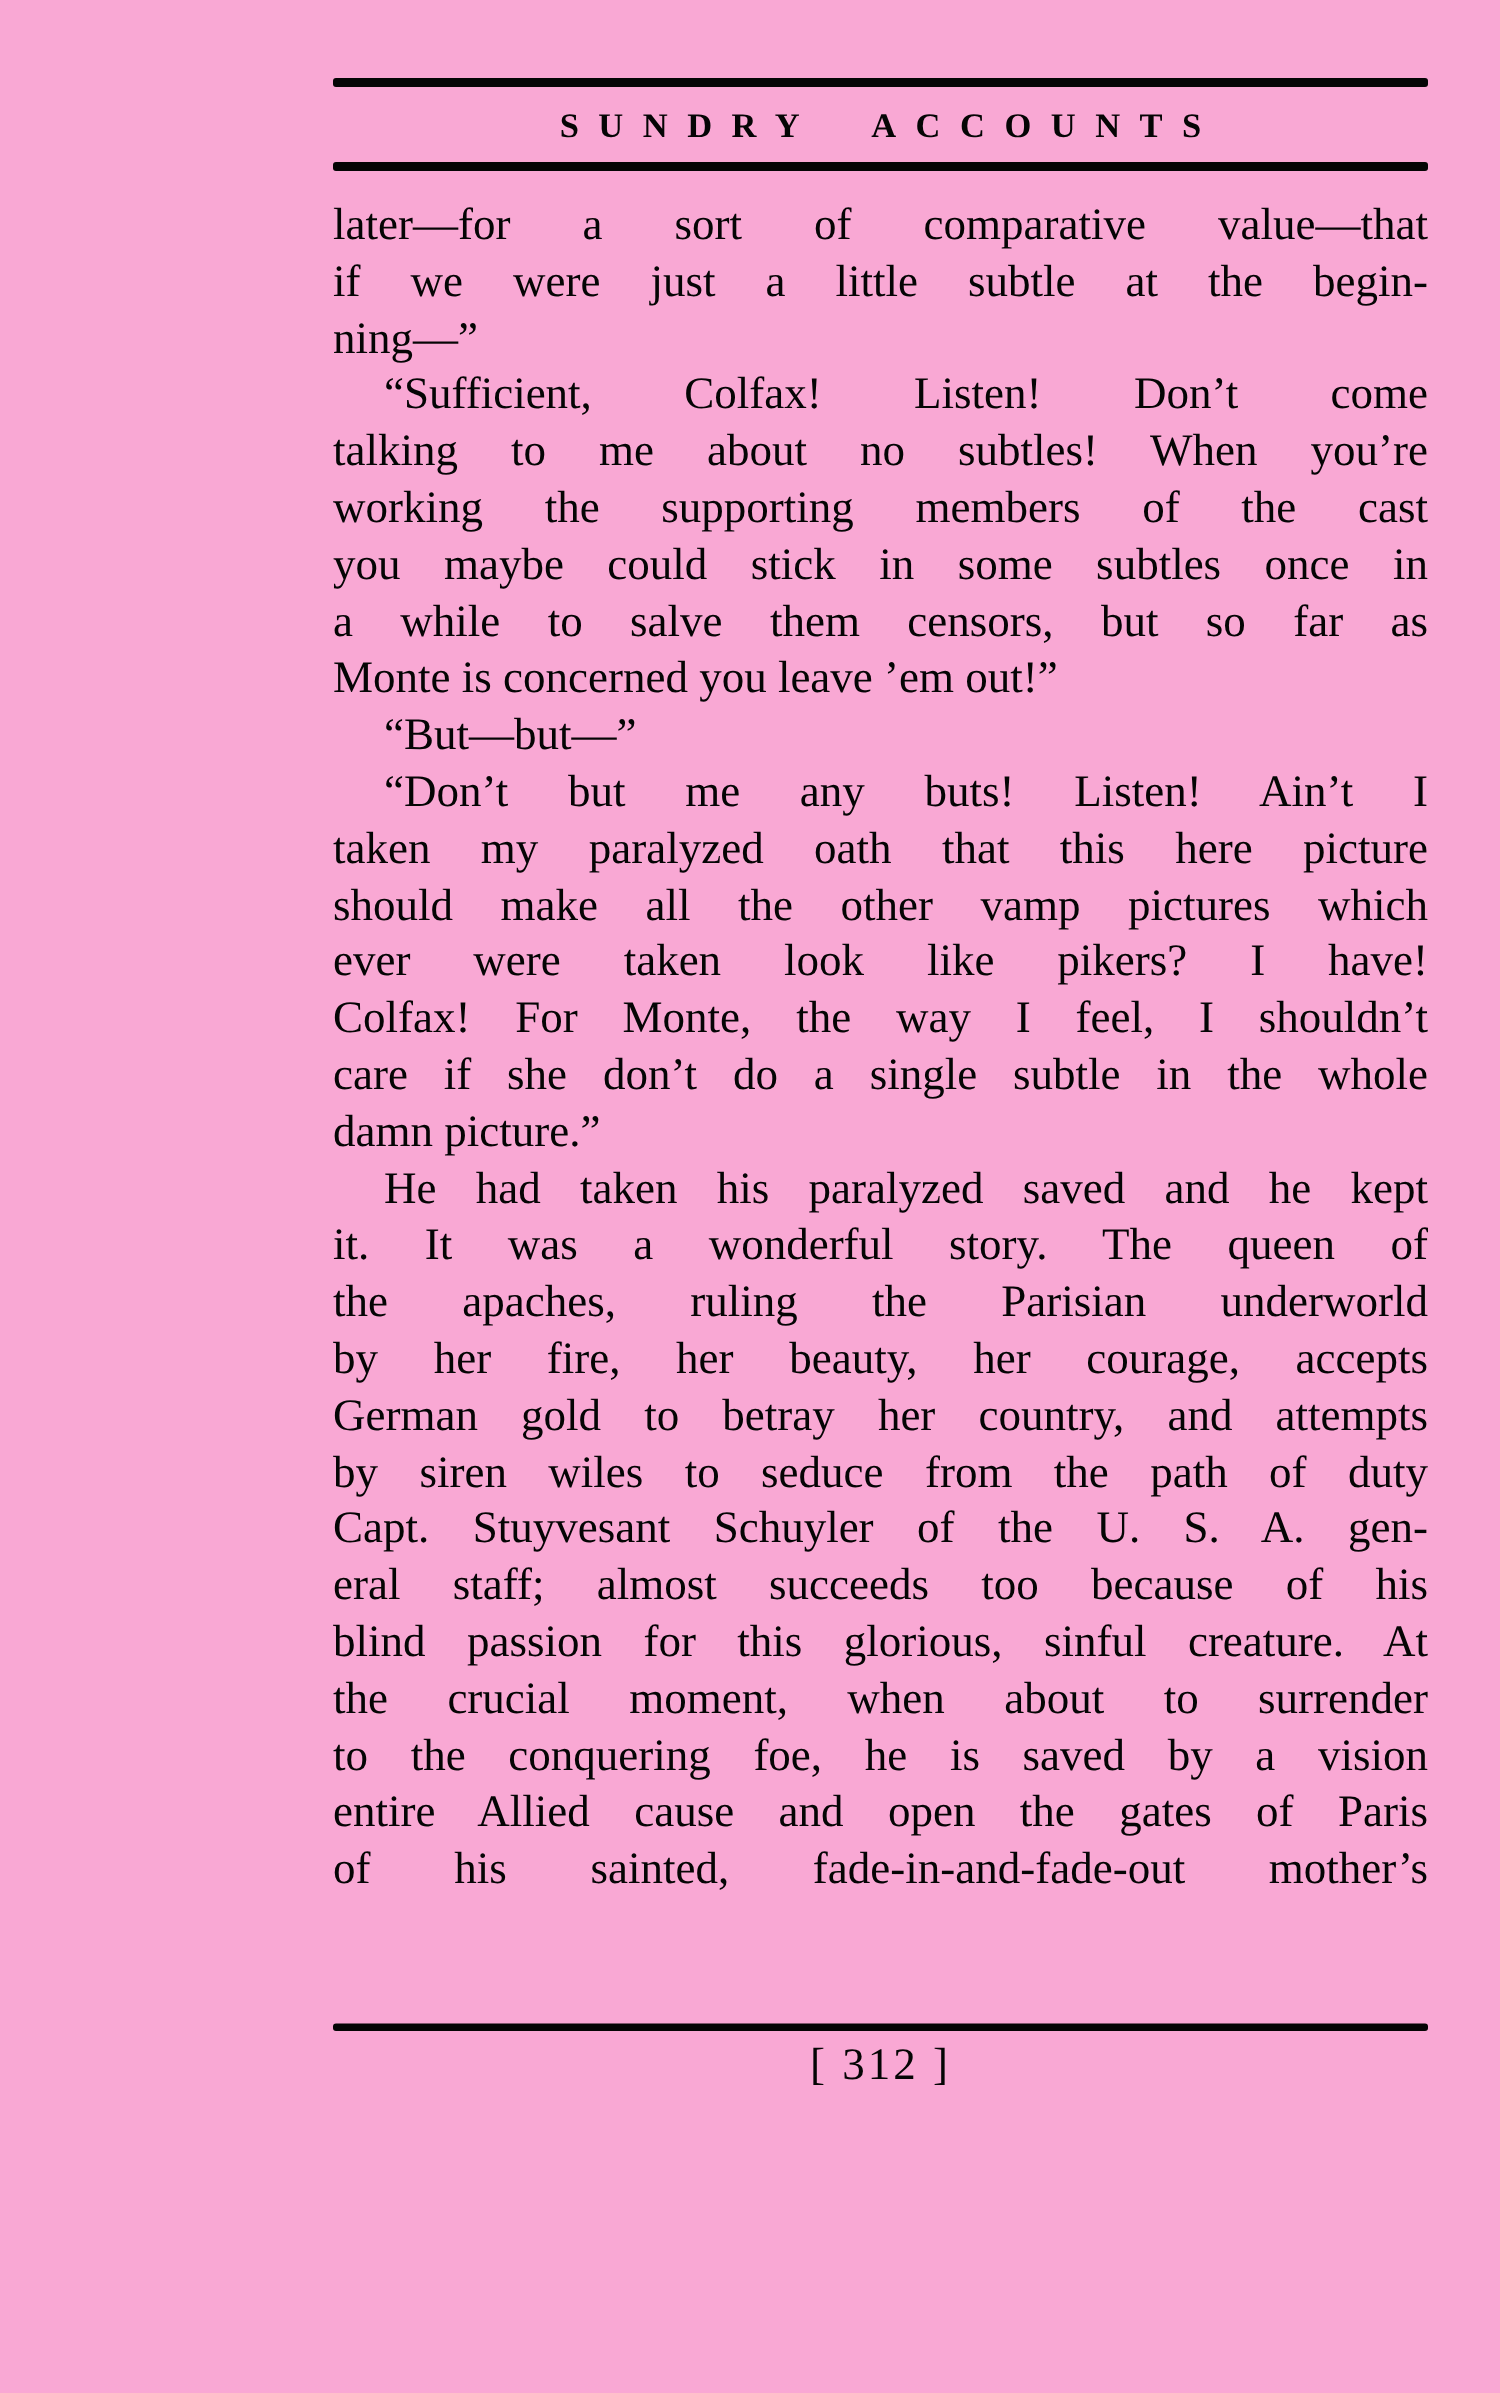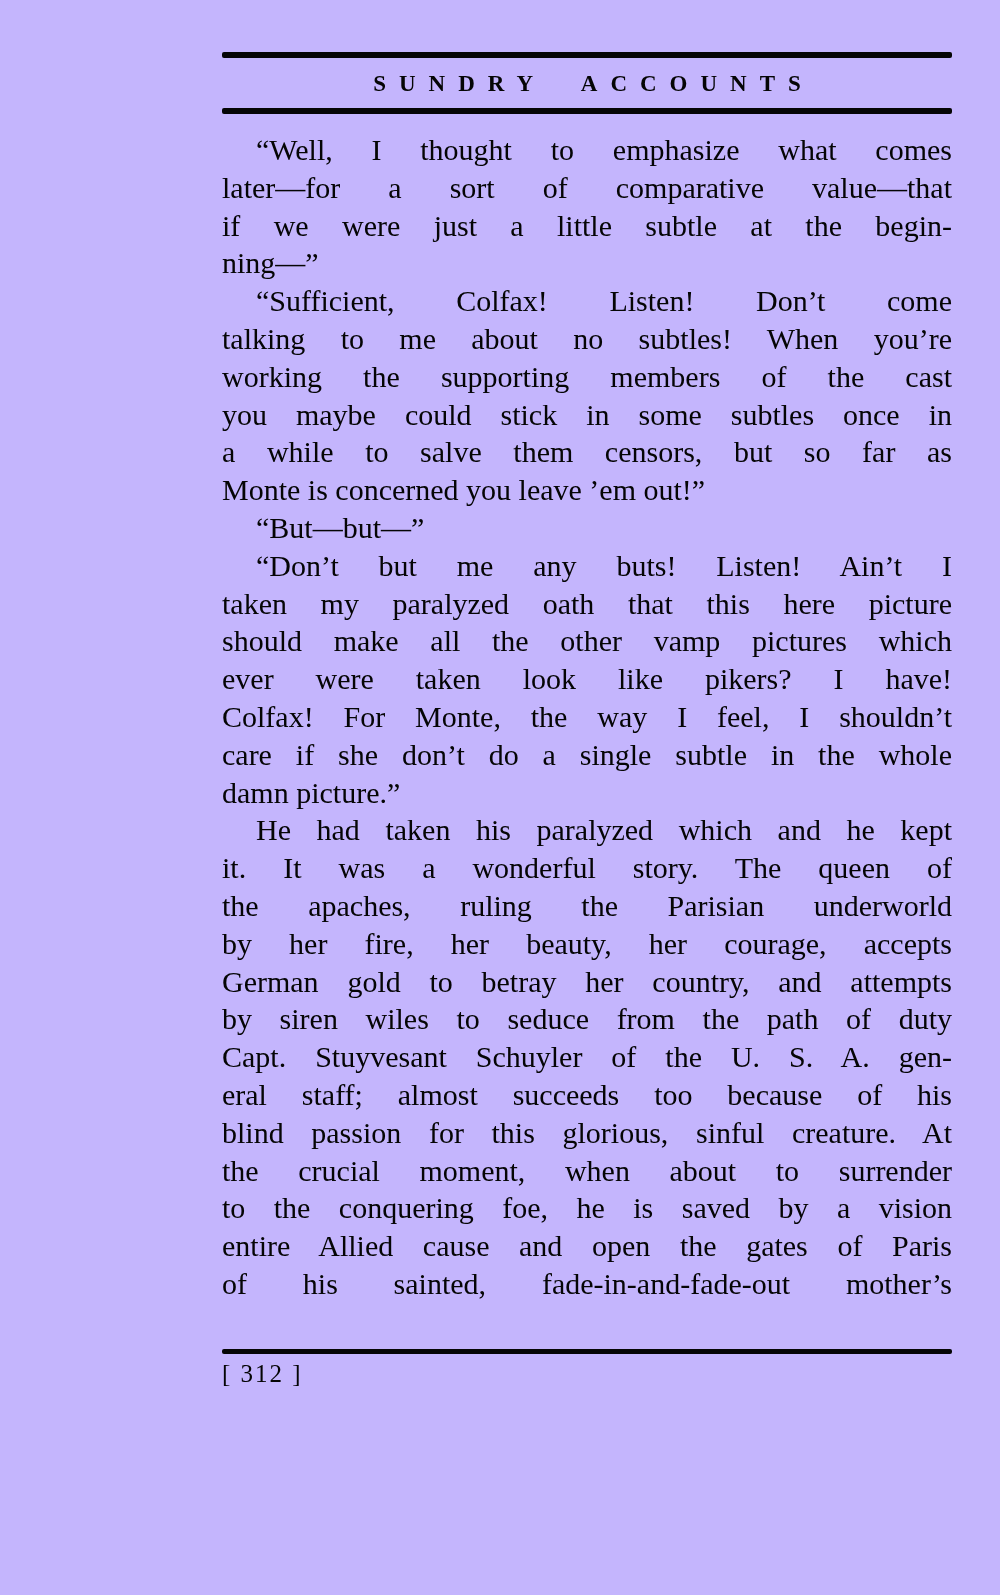--- a/index.html
+++ b/index.html
@@ -4,21 +4,21 @@
 <style>
   html, body {
     margin: 0;
     padding: 0;
     background: #ffffff;
   }
   .page {
     position: relative;
     width: 1000px;
     height: 1595px;
-    background: #c4b5fd;
+    background: #f9a8d4;
     color: #050505;
     font-family: "Liberation Serif", "DejaVu Serif", serif;
     overflow: hidden;
   }
   .content-col {
     position: absolute;
     left: 222px;
     width: 730px;
   }
   
@@ -51,38 +51,38 @@
     text-align-last: justify;
     white-space: normal;
   }
   .line.last { text-align-last: left; }
   .line.indent { text-indent: 34px; }
   
   .footer-block { top: 1349px; }
   .rule-footer { height: 5px; }
   .folio {
     margin-top: 6px;
-    font-size: 25px;
+    text-align: center;
+    font-size: 30px;
     letter-spacing: 2px;
   }
 </style>
 </head>
 <body>
 
 <div class="page">
 
   <header class="content-col header-block">
     <div class="rule rule-top"></div>
     <div class="running-head">SUNDRY ACCOUNTS</div>
     <div class="rule rule-bottom"></div>
   </header>
 
   <main class="content-col text-block" id="text-block">
       <div class="paragraph">
-        <div class="line indent">“Well, I thought to emphasize what comes</div>
         <div class="line">later—for a sort of comparative value—that</div>
         <div class="line">if we were just a little subtle at the begin-</div>
         <div class="line last">ning—”</div>
       </div>
       <div class="paragraph">
         <div class="line indent">“Sufficient, Colfax!  Listen!  Don’t come</div>
         <div class="line">talking to me about no subtles!  When you’re</div>
         <div class="line">working the supporting members of the cast</div>
         <div class="line">you maybe could stick in some subtles once in</div>
         <div class="line">a while to salve them censors, but so far as</div>
@@ -94,21 +94,21 @@
       <div class="paragraph">
         <div class="line indent">“Don’t but me any buts!  Listen!  Ain’t I</div>
         <div class="line">taken my paralyzed oath that this here picture</div>
         <div class="line">should make all the other vamp pictures which</div>
         <div class="line">ever were taken look like pikers?  I have!</div>
         <div class="line">Colfax!  For Monte, the way I feel, I shouldn’t</div>
         <div class="line">care if she don’t do a single subtle in the whole</div>
         <div class="line last">damn picture.”</div>
       </div>
       <div class="paragraph">
-        <div class="line indent">He had taken his paralyzed which and he kept</div>
+        <div class="line indent">He had taken his paralyzed saved and he kept</div>
         <div class="line">it.  It was a wonderful story.  The queen of</div>
         <div class="line">the apaches, ruling the Parisian underworld</div>
         <div class="line">by her fire, her beauty, her courage, accepts</div>
         <div class="line">German gold to betray her country, and attempts</div>
         <div class="line">by siren wiles to seduce from the path of duty</div>
         <div class="line">Capt. Stuyvesant Schuyler of the U. S. A. gen-</div>
         <div class="line">eral staff;  almost succeeds too because of his</div>
         <div class="line">blind passion for this glorious, sinful creature.  At</div>
         <div class="line">the crucial moment, when about to surrender</div>
         <div class="line">to the conquering foe, he is saved by a vision</div>

